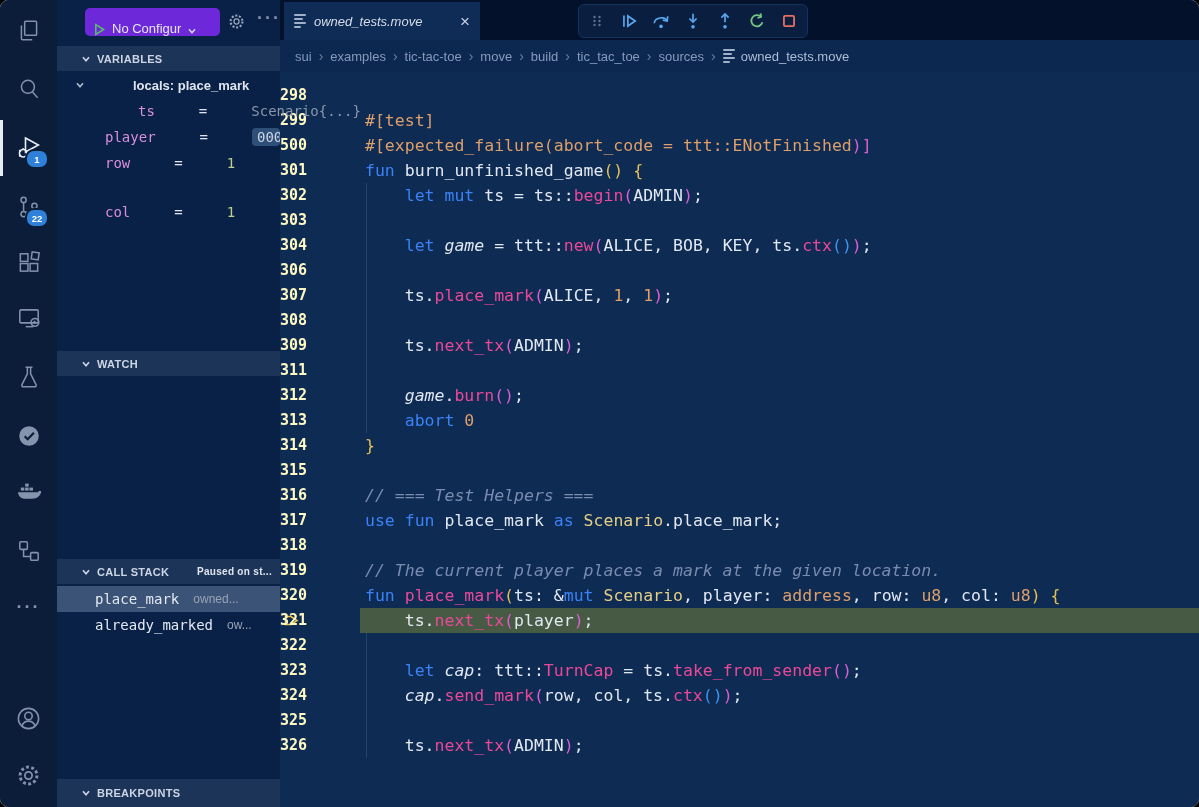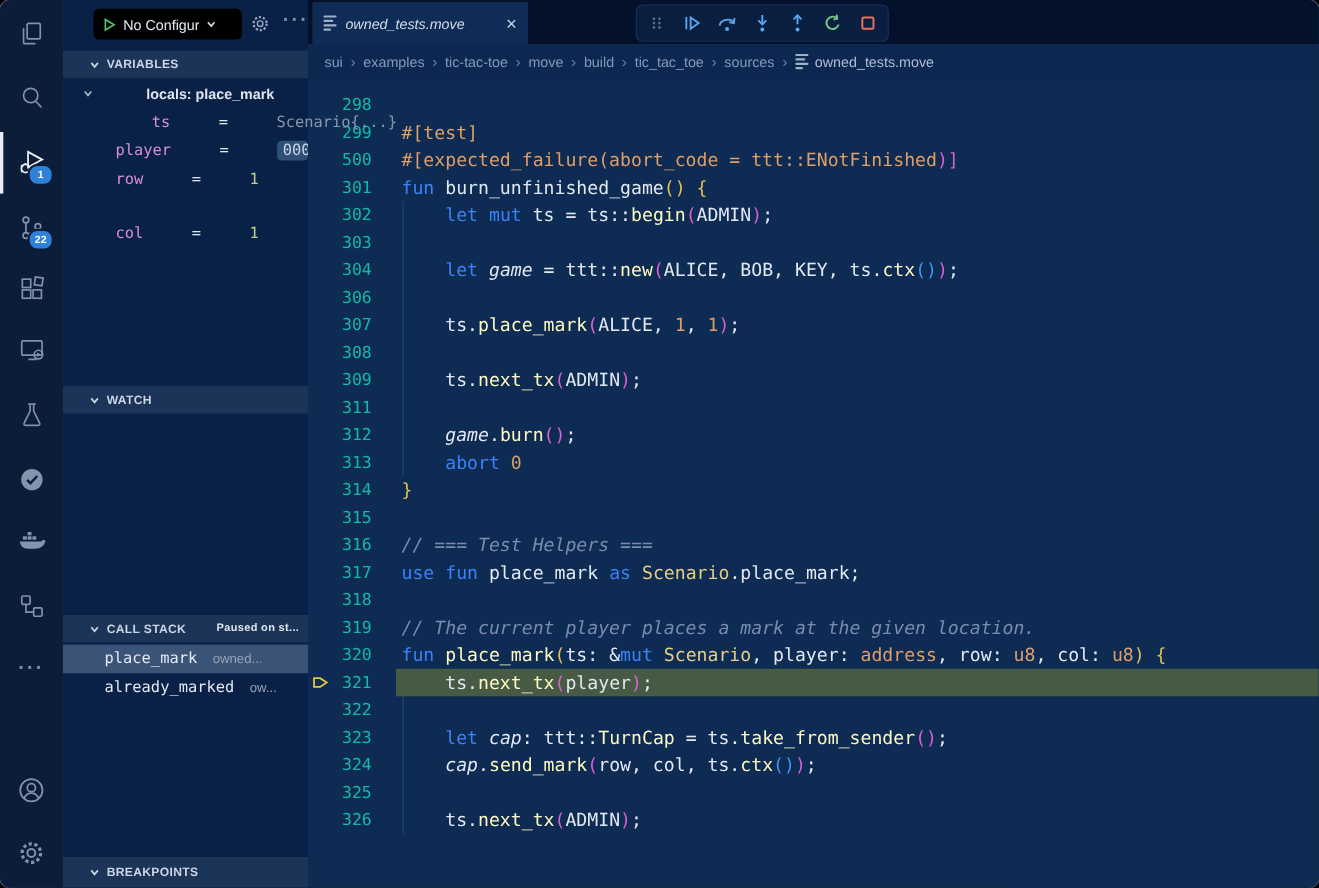--- a/index.html
+++ b/index.html
@@ -15,22 +15,22 @@
   .act.active svg{stroke:#e8ecf5;}
   .act.active::before{content:"";position:absolute;left:0;top:-3px;bottom:-3px;width:2.5px;background:#e8ecf5;}
   .badge{position:absolute;right:8px;bottom:4px;min-width:16px;height:16px;border-radius:9px;background:#2e80d8;
          color:#fff;font-size:9.5px;font-weight:bold;display:flex;align-items:center;justify-content:center;
          border:2px solid #0c1d3a;padding:0 2px;box-sizing:content-box;}
   .dots3{color:#8292ac;font-size:18px;font-weight:bold;letter-spacing:2px;}
 
   
   .sidebar{position:absolute;left:57px;top:0;width:223px;height:807px;background:#0a2147;z-index:4;}
   .side-top{position:absolute;left:0;top:0;width:223px;height:44px;display:flex;align-items:center;}
-  .runpill{position:absolute;left:28px;top:8px;width:135px;height:28px;background:#000000;border-radius:5px;
-           display:flex;align-items:center;gap:6px;padding:0 8px;box-sizing:border-box;cursor:pointer;}
+  .runpill{position:absolute;left:28px;top:8px;width:135px;height:28px;background:#6d28d9;border-radius:5px;
+           display:flex;align-items:flex-end;gap:6px;padding:0 8px;box-sizing:border-box;cursor:pointer;}
   .runpill .lbl{color:#e3e9f2;font-size:13px;white-space:nowrap;overflow:hidden;}
   .side-top .gear{position:absolute;left:170px;top:12px;}
   .side-top .more{position:absolute;left:200px;top:8px;}
 
   .sec{position:absolute;left:0;width:223px;height:25px;background:#1d3459;display:flex;align-items:center;
        color:#ccd5e4;font-size:11px;font-weight:bold;letter-spacing:.3px;padding-left:24px;box-sizing:border-box;gap:6px;cursor:pointer;}
   .sec .status{margin-left:auto;padding-right:8px;font-size:10px;color:#dfe5ee;white-space:nowrap;overflow:hidden;}
   .chev{stroke:#ccd5e4;fill:none;stroke-width:1.6;}
 
   .varrow{position:relative;height:26px;display:flex;align-items:center;font-size:14px;gap:44px;}
@@ -65,27 +65,27 @@
 
   .crumbs{position:absolute;left:0;top:40px;right:0;height:32px;background:#0d2850;display:flex;align-items:center;
           padding-left:15px;font-size:13px;color:#8699bd;gap:7px;}
   .crumbs .sep{color:#6b7fa3;font-size:14px;}
   .crumbs .item{cursor:pointer;white-space:nowrap;}
   .crumbs .last{color:#aebdd6;display:flex;align-items:center;gap:6px;}
 
   .code{position:absolute;left:0;top:72px;right:0;bottom:0;overflow:hidden;padding-top:11px;
         font-family:"DejaVu Sans Mono",monospace;font-size:16.5px;}
   .line{position:relative;height:25px;}
-  .ln{position:absolute;left:0;top:0;width:58px;text-align:right;color:#14b8a6;font-size:15px;line-height:25px;}
+  .ln{position:absolute;left:0;top:0;width:58px;color:#fef9c3;font-size:15px;line-height:25px;font-weight:bold;}
   .ct{position:absolute;left:85px;top:0;white-space:pre;line-height:25px;}
   .hlbg{position:absolute;left:80px;right:0;top:0;bottom:0;background:#475a44;}
   .guide{position:absolute;left:86px;top:0;bottom:0;width:1px;background:rgba(120,160,220,.22);}
   .marker{position:absolute;left:3px;top:4px;}
 
-  .pl{color:#e2e8f2}.v{color:#e2e8f2;font-style:italic}.k{color:#3b82f6}.fn{color:#fef9c3}
+  .pl{color:#e2e8f2}.v{color:#e2e8f2;font-style:italic}.k{color:#3b82f6}.fn{color:#ec4899}
   .ty{color:#e6cf85}.num{color:#df9f68}.attr{color:#df9f68}.cmt{color:#7a8bb0;font-style:italic}
   .p1{color:#e3c055}.p2{color:#da5fd0}.p3{color:#3f94f0}
 </style>
 </head>
 <body>
 
 <div class="app">
 
   <aside class="activity">
     <div class="act" style="top:6px">

